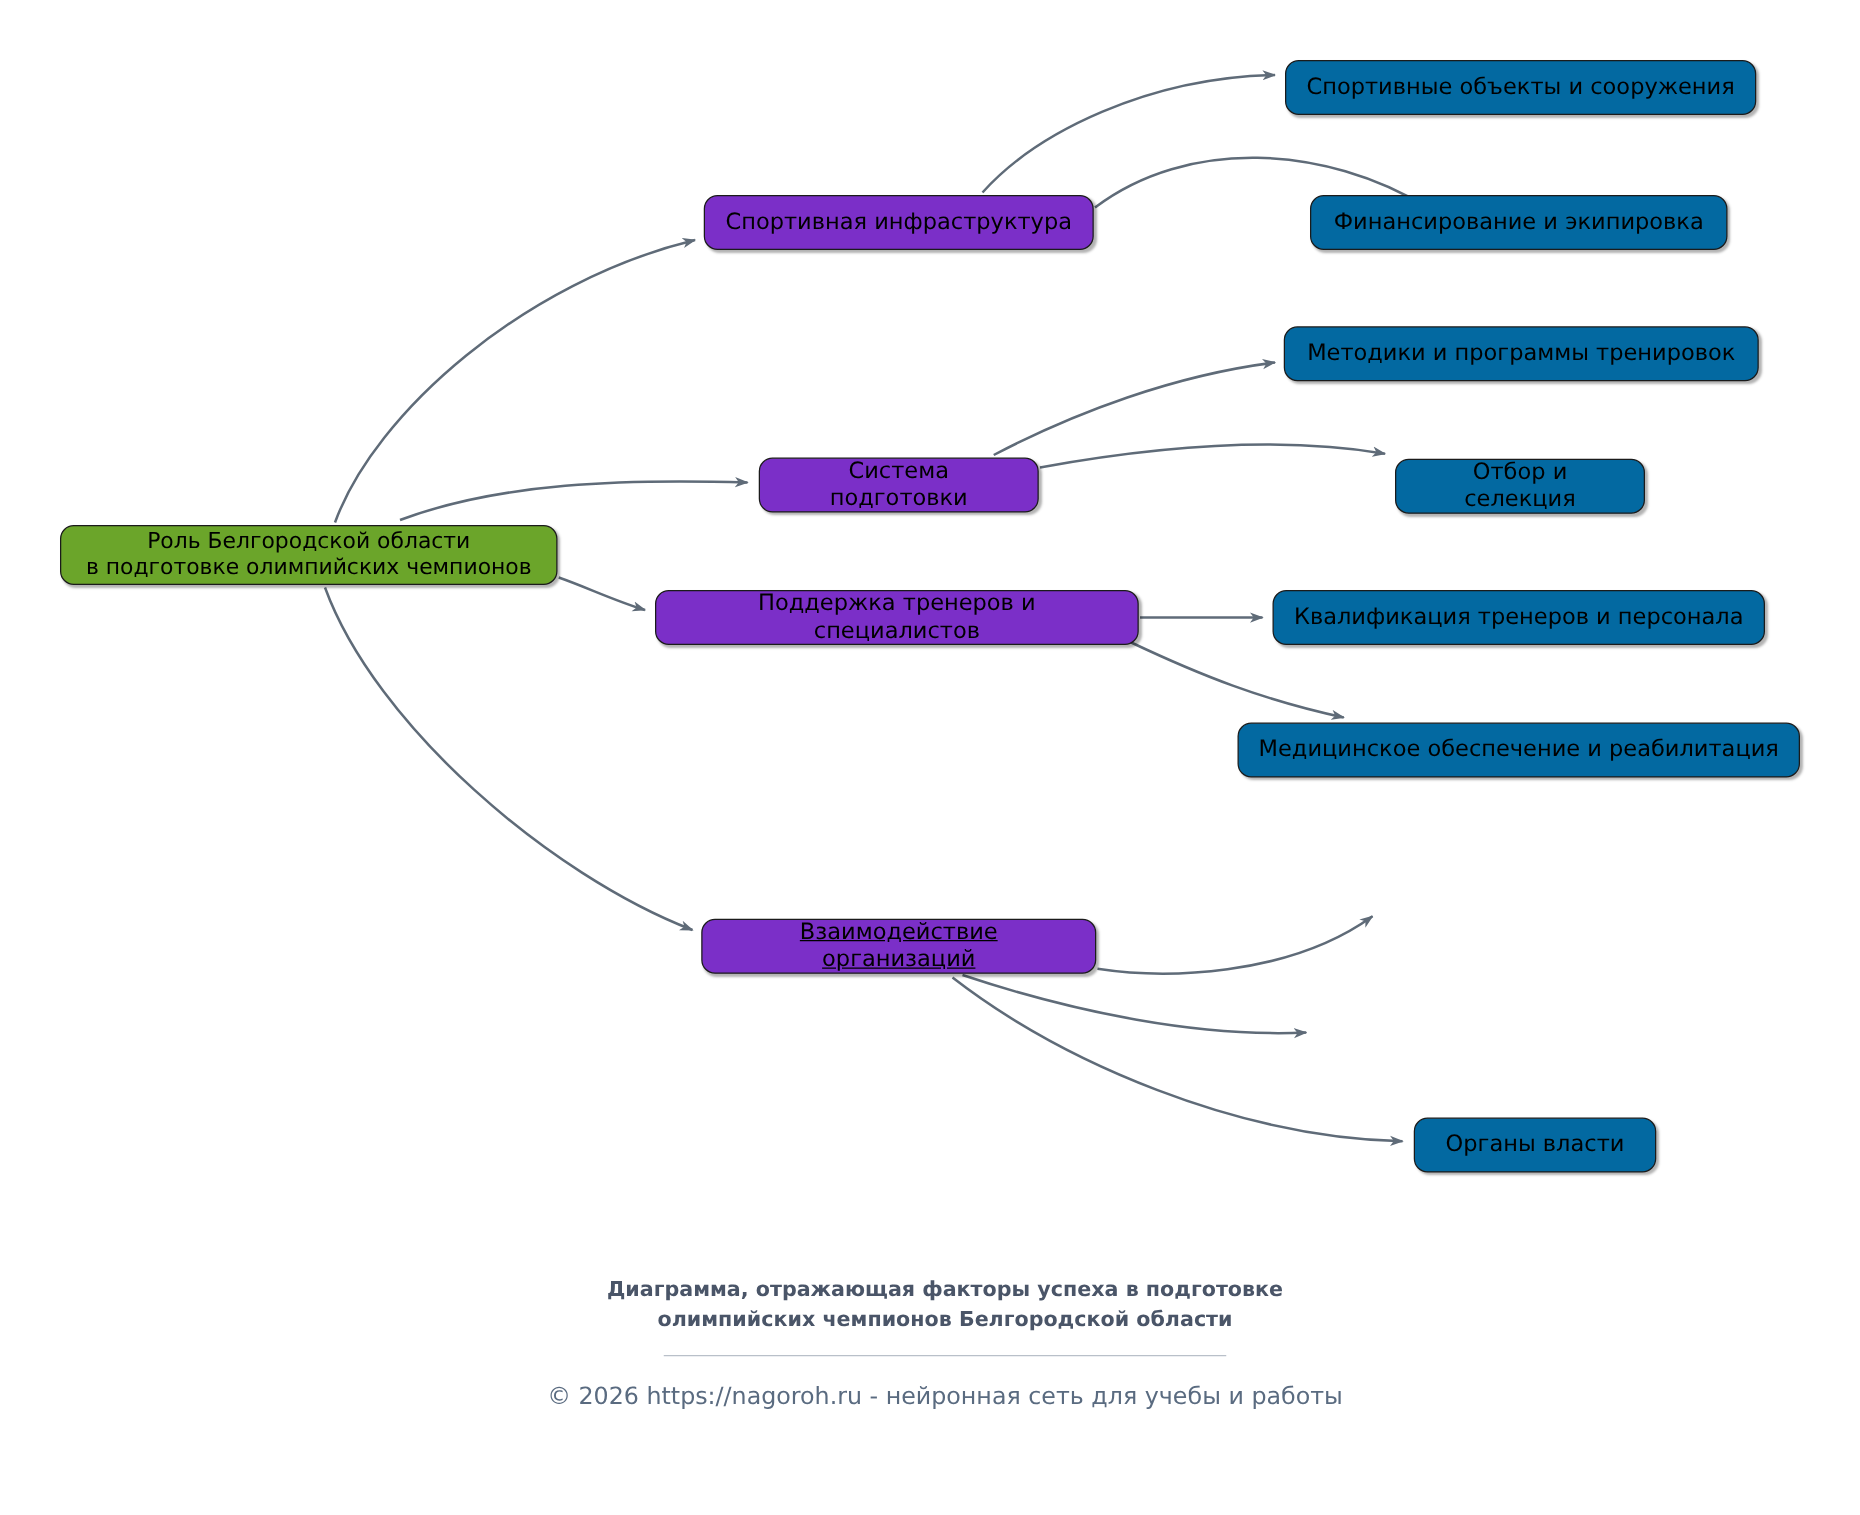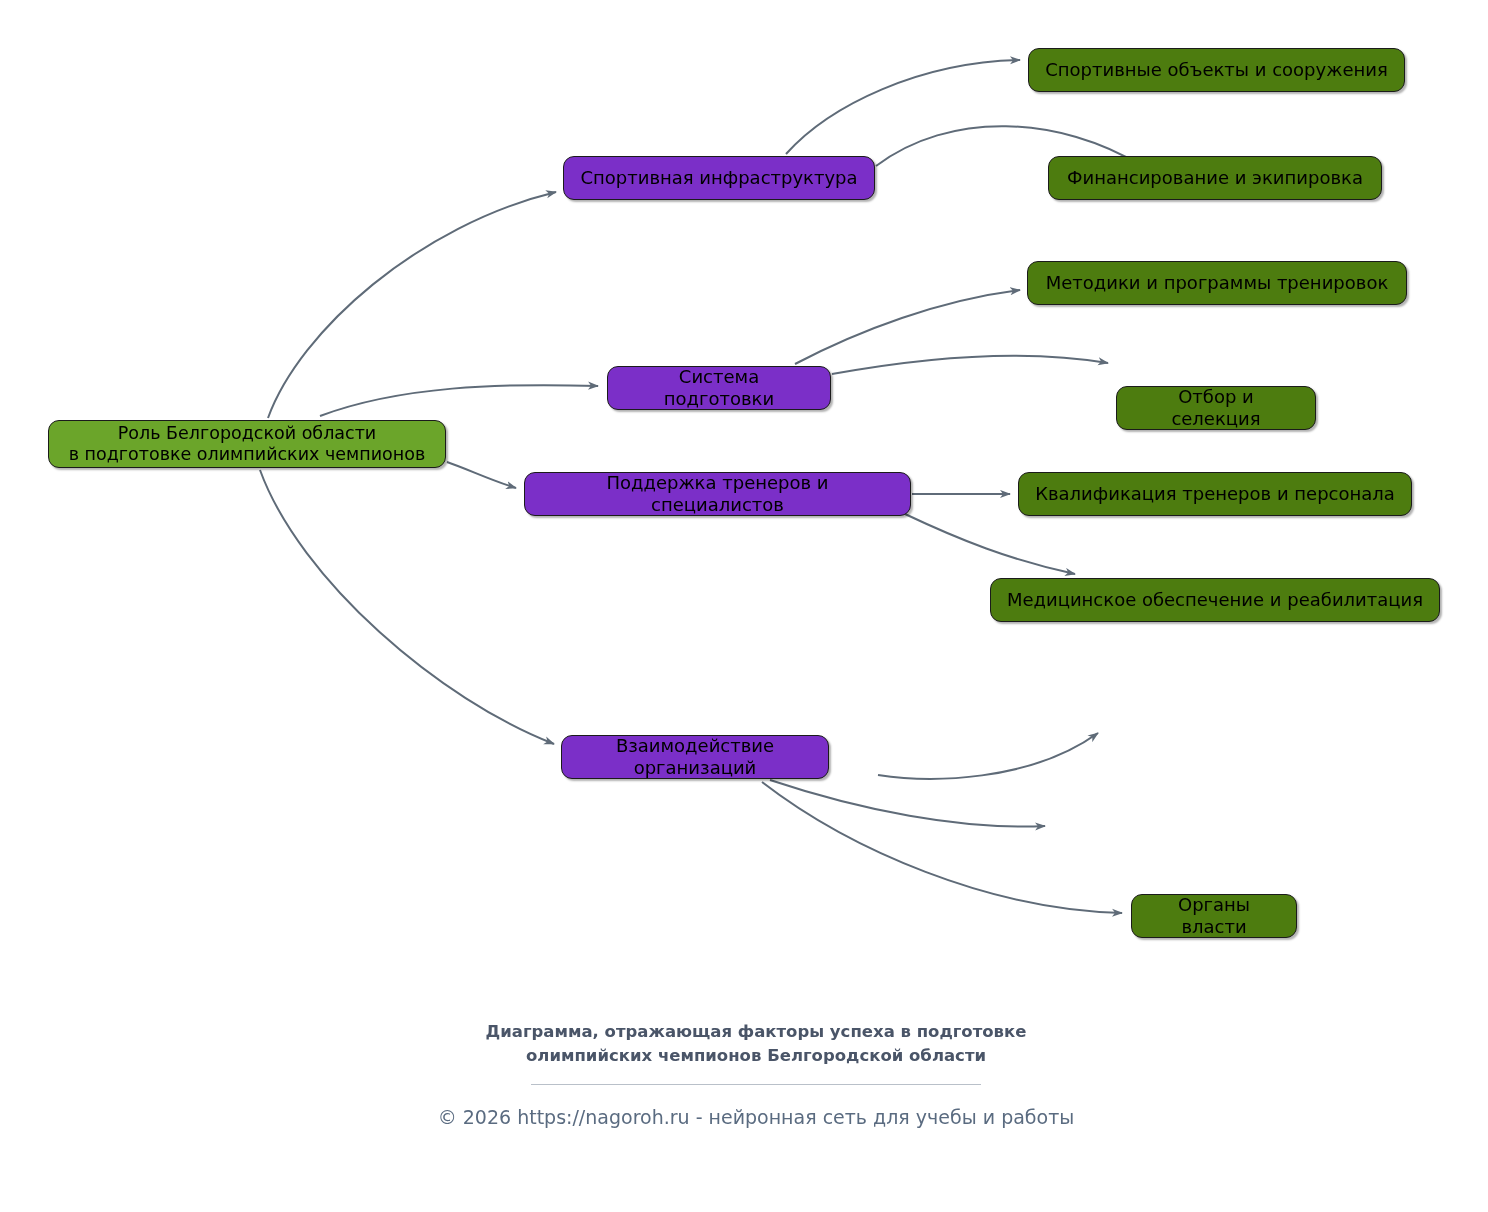--- a/index.html
+++ b/index.html
@@ -47,21 +47,21 @@
   }
   .node-root {
     background: #6ba52a;
     font-size: 17.5px;
   }
   .node-branch {
     background: #7b2fc8;
     font-size: 18px;
   }
   .node-leaf {
-    background: #4d7c0f;
+    background: #0369a1;
     font-size: 18px;
   }
   #caption-block {
     position: absolute;
     left: 12px;
     top: 1020px;
     width: 1488px;
     text-align: center;
   }
   #caption-title {
@@ -128,28 +128,28 @@
 
   <div class="node node-root" style="left: 48px; top: 420px; width: 398px; height: 48px;">Роль Белгородской области
 в подготовке олимпийских чемпионов</div>
 
   <div class="node node-branch" style="left: 563px; top: 156px; width: 312px; height: 44px;">Спортивная инфраструктура</div>
   <div class="node node-leaf" style="left: 1028px; top: 48px; width: 377px; height: 44px;">Спортивные объекты и сооружения</div>
   <div class="node node-leaf" style="left: 1048px; top: 156px; width: 334px; height: 44px;">Финансирование и экипировка</div>
 
   <div class="node node-branch" style="left: 607px; top: 366px; width: 224px; height: 44px;">Система подготовки</div>
   <div class="node node-leaf" style="left: 1027px; top: 261px; width: 380px; height: 44px;">Методики и программы тренировок</div>
-  <div class="node node-leaf" style="left: 1116px; top: 367px; width: 200px; height: 44px; margin-top: 19px;">Отбор и селекция</div>
+  <div class="node node-leaf" style="left: 1116px; top: 367px; width: 200px; height: 44px;">Отбор и селекция</div>
 
   <div class="node node-branch" style="left: 524px; top: 472px; width: 387px; height: 44px;">Поддержка тренеров и специалистов</div>
   <div class="node node-leaf" style="left: 1018px; top: 472px; width: 394px; height: 44px;">Квалификация тренеров и персонала</div>
   <div class="node node-leaf" style="left: 990px; top: 578px; width: 450px; height: 44px;">Медицинское обеспечение и реабилитация</div>
 
-  <div class="node node-branch" style="left: 561px; top: 735px; width: 268px; height: 44px;">Взаимодействие организаций</div>
-  <div class="node node-leaf" style="left: 1131px; top: 894px; width: 166px; height: 44px;">Органы власти</div>
+  <div class="node node-branch" style="left: 561px; top: 735px; width: 316px; height: 44px; text-decoration: underline;">Взаимодействие организаций</div>
+  <div class="node node-leaf" style="left: 1131px; top: 894px; width: 194px; height: 44px;">Органы власти</div>
 
   <div id="caption-block">
     <div id="caption-title">Диаграмма, отражающая факторы успеха в подготовке олимпийских чемпионов Белгородской области</div>
     <div id="caption-rule"></div>
     <div id="caption-footer">© 2026 https://nagoroh.ru - нейронная сеть для учебы и работы</div>
   </div>
 
 </div>
 
 </body></html>

